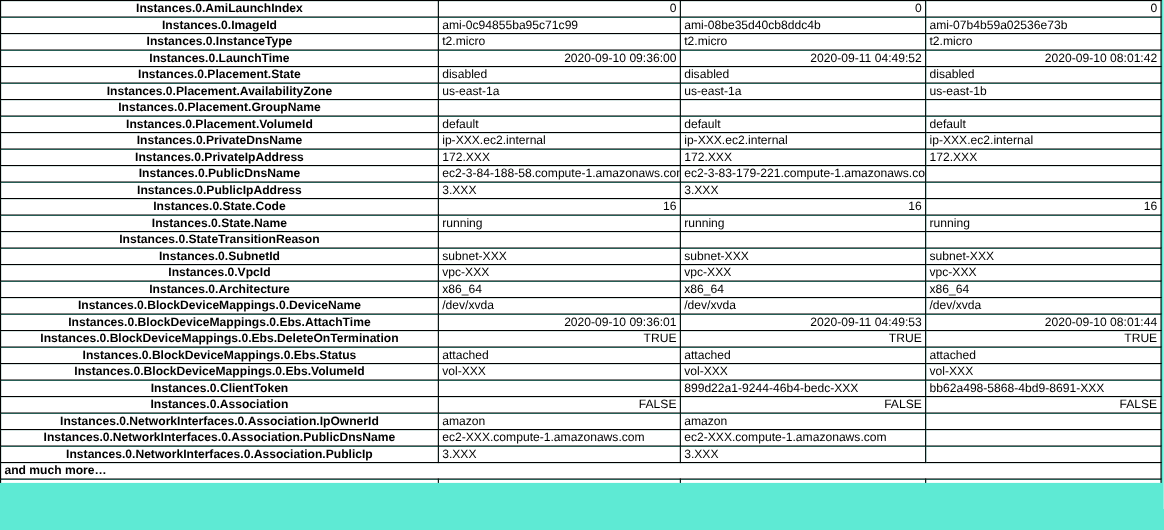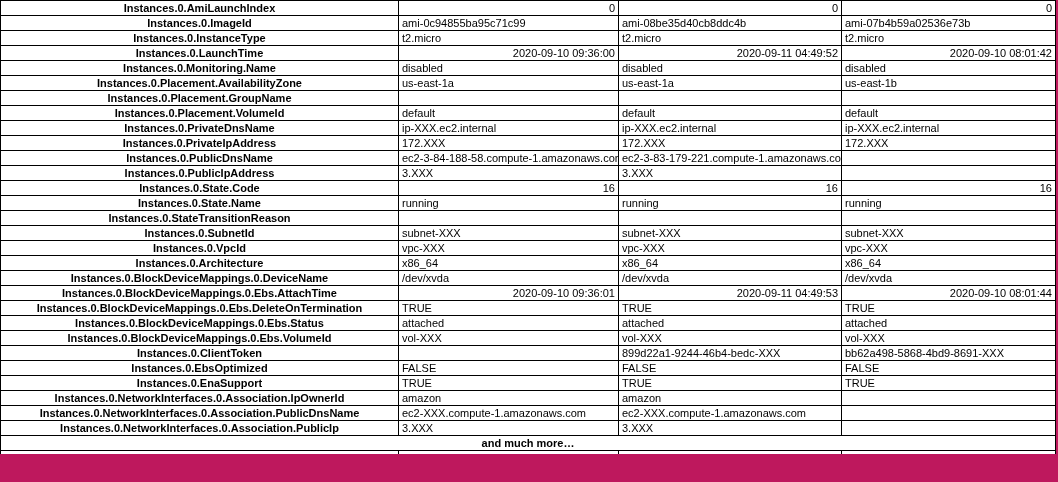--- a/index.html
+++ b/index.html
@@ -8,21 +8,21 @@
     background: #ffffff;
     width: 1058px;
     height: 482px;
     overflow: hidden;
     font-family: "Liberation Sans", sans-serif;
   }
   .sheet {
     width: 1058px;
     height: 482px;
     overflow: hidden;
-    background: #be185d;
+    background: #5eead4;
   }
   table.grid {
     border-collapse: collapse;
     table-layout: fixed;
     width: 1055px;
     margin: 0;
   }
   table.grid col.c-label { width: 398px; }
   table.grid col.c-v1 { width: 220px; }
   table.grid col.c-v2 { width: 223px; }
@@ -38,24 +38,23 @@
     overflow: hidden;
     white-space: nowrap;
     vertical-align: middle;
   }
   table.grid th {
     font-weight: bold;
     text-align: center;
   }
   td.left { text-align: left; }
   td.right { text-align: right; }
-  td.center { text-align: left; }
+  td.center { text-align: right; }
   td.footer-cell {
     font-weight: bold;
-    text-align: center;
   }
   tr.stub-row td {
     height: 3px;
     border-bottom: none;
   }
 </style>
 </head>
 <body>
 
 <div class="sheet">
@@ -86,21 +85,21 @@
           <td class="left">t2.micro</td>
           <td class="left">t2.micro</td>
         </tr>
         <tr>
           <th>Instances.0.LaunchTime</th>
           <td class="right">2020-09-10 09:36:00</td>
           <td class="right">2020-09-11 04:49:52</td>
           <td class="right">2020-09-10 08:01:42</td>
         </tr>
         <tr>
-          <th>Instances.0.Monitoring.Name</th>
+          <th>Instances.0.Placement.State</th>
           <td class="left">disabled</td>
           <td class="left">disabled</td>
           <td class="left">disabled</td>
         </tr>
         <tr>
           <th>Instances.0.Placement.AvailabilityZone</th>
           <td class="left">us-east-1a</td>
           <td class="left">us-east-1a</td>
           <td class="left">us-east-1b</td>
         </tr>
@@ -206,30 +205,24 @@
           <td class="left">vol-XXX</td>
           <td class="left">vol-XXX</td>
         </tr>
         <tr>
           <th>Instances.0.ClientToken</th>
           <td class="left"></td>
           <td class="left">899d22a1-9244-46b4-bedc-XXX</td>
           <td class="left">bb62a498-5868-4bd9-8691-XXX</td>
         </tr>
         <tr>
-          <th>Instances.0.EbsOptimized</th>
+          <th>Instances.0.Association</th>
           <td class="center">FALSE</td>
           <td class="center">FALSE</td>
           <td class="center">FALSE</td>
-        </tr>
-        <tr>
-          <th>Instances.0.EnaSupport</th>
-          <td class="center">TRUE</td>
-          <td class="center">TRUE</td>
-          <td class="center">TRUE</td>
         </tr>
         <tr>
           <th>Instances.0.NetworkInterfaces.0.Association.IpOwnerId</th>
           <td class="left">amazon</td>
           <td class="left">amazon</td>
           <td class="left"></td>
         </tr>
         <tr>
           <th>Instances.0.NetworkInterfaces.0.Association.PublicDnsName</th>
           <td class="left">ec2-XXX.compute-1.amazonaws.com</td>

